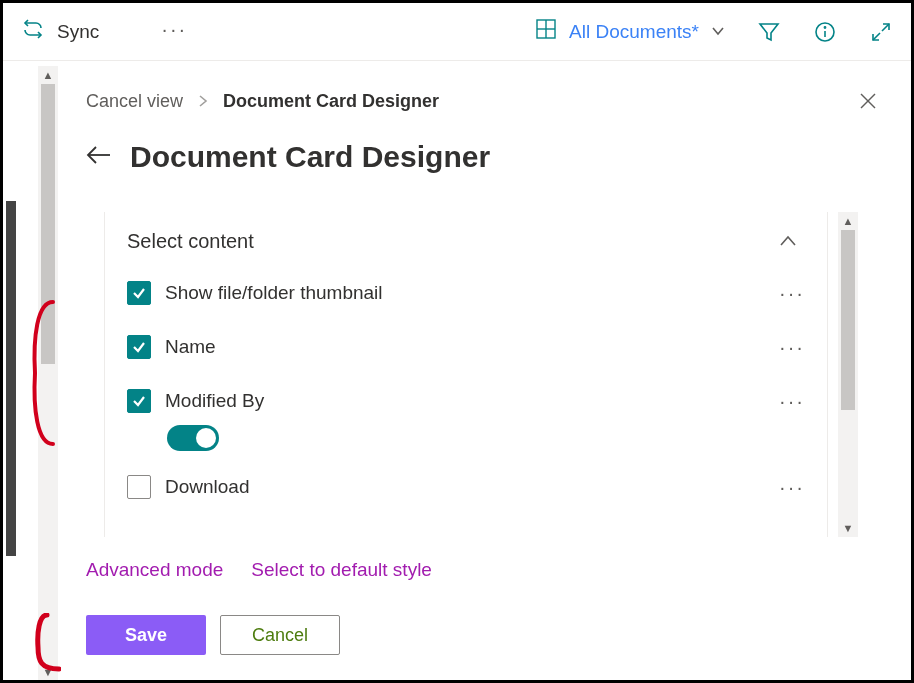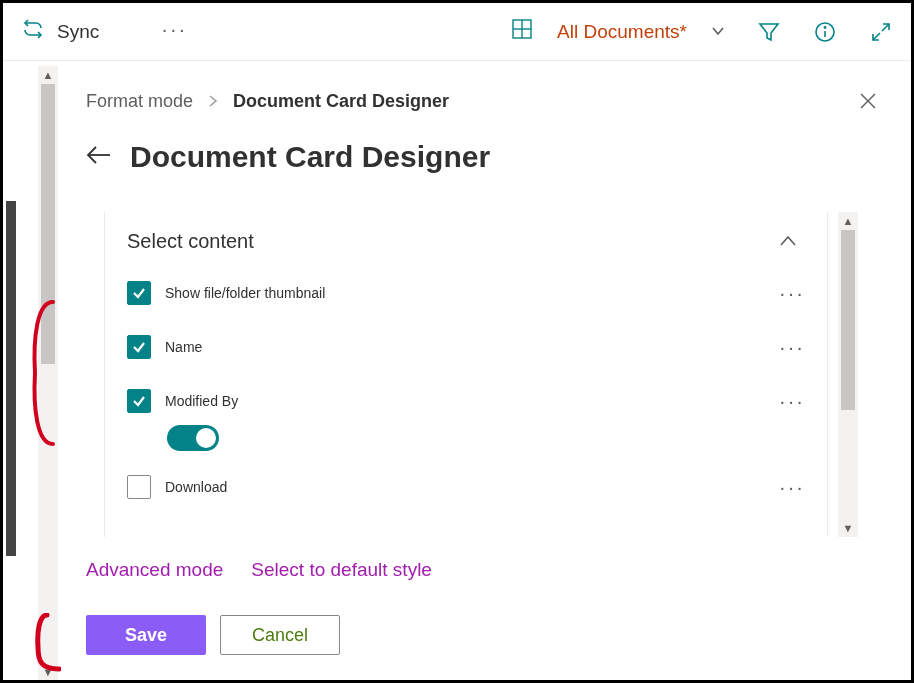--- a/index.html
+++ b/index.html
@@ -3,21 +3,21 @@
 <meta charset="utf-8">
 <style>
 * { box-sizing: border-box; margin: 0; padding: 0; }
 body { font-family: "Segoe UI", Arial, sans-serif; background: #fff; width: 914px; height: 683px; overflow: hidden; position: relative; border: 3px solid #000; }
 .toolbar { height: 58px; display: flex; align-items: center; padding: 0 18px; border-bottom: 1px solid #edebe9; }
 .toolbar-left { display: flex; align-items: flex-start; gap: 12px; }
 .toolbar-right { margin-left: auto; display: flex; align-items: center; gap: 32px; }
 .sync-btn { display: flex; align-items: center; gap: 12px; color: #323130; font-size: 19px; cursor: pointer; }
 .icon-btn { width: 24px; height: 24px; display: flex; align-items: center; justify-content: center; cursor: pointer; color: #038387; }
 .more-dots { color: #605e5c; font-size: 20px; letter-spacing: 2px; cursor: pointer; margin-left: 50px; }
-.view-selector { display: flex; align-items: center; gap: 24px; color: #c2410c; font-size: 19px; cursor: pointer; }
+.view-selector { display: flex; align-items: center; gap: 12px; color: #3b82f6; font-size: 19px; cursor: pointer; }
 .panel { position: absolute; left: 35px; right: 3px; top: 58px; bottom: 3px; background: #fff; }
 .left-scroll { position: absolute; left: 0; top: 5px; width: 20px; height: 615px; background: #f3f2f1; display: flex; flex-direction: column; align-items: center; }
 .left-scroll .track { flex: 1; width: 100%; position: relative; }
 .left-scroll .thumb { position: absolute; top: 0; width: 14px; left: 3px; height: 280px; background: #c8c6c4; }
 .left-scroll .arrow { font-size: 11px; color: #605e5c; padding: 3px 0; cursor: pointer; }
 .panel-inner { position: absolute; left: 24px; right: 0; top: 0; bottom: 0; padding: 30px 28px 0 24px; }
 .breadcrumb { display: flex; align-items: center; gap: 14px; font-size: 18px; color: #605e5c; }
 .breadcrumb .current { color: #323130; font-weight: 600; }
 .breadcrumb .chev { color: #a19f9d; }
 .close-x { position: absolute; right: 30px; top: 30px; cursor: pointer; color: #605e5c; }
@@ -25,21 +25,21 @@
 .back-arrow { cursor: pointer; color: #323130; }
 .title { font-size: 30px; font-weight: 600; color: #323130; }
 .content-area { position: relative; margin-top: 38px; height: 325px; }
 .content-scroll { position: absolute; left: 18px; right: 52px; top: 0; bottom: 0; border-left: 1px solid #edebe9; border-right: 1px solid #edebe9; padding: 18px 22px 0 22px; overflow: hidden; }
 .section-header { display: flex; align-items: center; justify-content: space-between; font-size: 20px; color: #323130; margin-bottom: 28px; padding-right: 8px; cursor: pointer; }
 .row { display: flex; align-items: center; gap: 14px; margin-bottom: 30px; position: relative; padding-right: 40px; }
 .checkbox { width: 24px; height: 24px; border: 1px solid #8a8886; border-radius: 2px; display: flex; align-items: center; justify-content: center; cursor: pointer; flex-shrink: 0; }
 .checkbox.checked { background: #038387; border-color: #038387; }
 .checkbox.checked svg { display: block; }
 .checkbox svg { display: none; }
-.row-label { font-size: 14px; color: #323130; }
+.row-label { font-size: 19px; color: #323130; }
 .row-more { position: absolute; right: 0; color: #605e5c; font-size: 20px; letter-spacing: 2px; cursor: pointer; }
 .toggle-row { display: flex; align-items: center; gap: 14px; margin-left: 40px; margin-top: -8px; margin-bottom: 24px; }
 .toggle { width: 52px; height: 26px; border-radius: 13px; background: #038387; position: relative; cursor: pointer; }
 .toggle .knob { position: absolute; right: 3px; top: 3px; width: 20px; height: 20px; border-radius: 50%; background: #fff; }
 .right-scroll { position: absolute; right: 22px; top: 0; width: 20px; height: 100%; background: #f3f2f1; display: flex; flex-direction: column; align-items: center; }
 .right-scroll .arrow { font-size: 11px; color: #605e5c; padding: 3px 0; cursor: pointer; }
 .right-scroll .track { flex: 1; position: relative; width: 100%; }
 .right-scroll .thumb { position: absolute; top: 0; width: 14px; left: 3px; height: 180px; background: #c8c6c4; }
 .links-row { display: flex; gap: 28px; margin-top: 22px; padding-left: 0; }
 .link { color: #a21caf; font-size: 19px; cursor: pointer; }
@@ -125,21 +125,21 @@
 
   <div class="panel-inner">
     <span class="close-x">
       <svg width="20" height="20" viewBox="0 0 20 20" fill="none" stroke="currentColor" stroke-width="1.4">
           <line x1="3" y1="3" x2="17" y2="17"></line>
           <line x1="17" y1="3" x2="3" y2="17"></line>
         </svg>
     </span>
 
     <div class="breadcrumb">
-      <span>Format mode</span>
+      <span>Cancel view</span>
       <span class="chev">
         <svg width="12" height="12" viewBox="0 0 12 12" fill="none" stroke="currentColor" stroke-width="1.6">
             <polyline points="3,1 9,6 3,11"></polyline>
           </svg>
       </span>
       <span class="current">Document Card Designer</span>
     </div>
 
     <div class="title-row">
       <span class="back-arrow">

